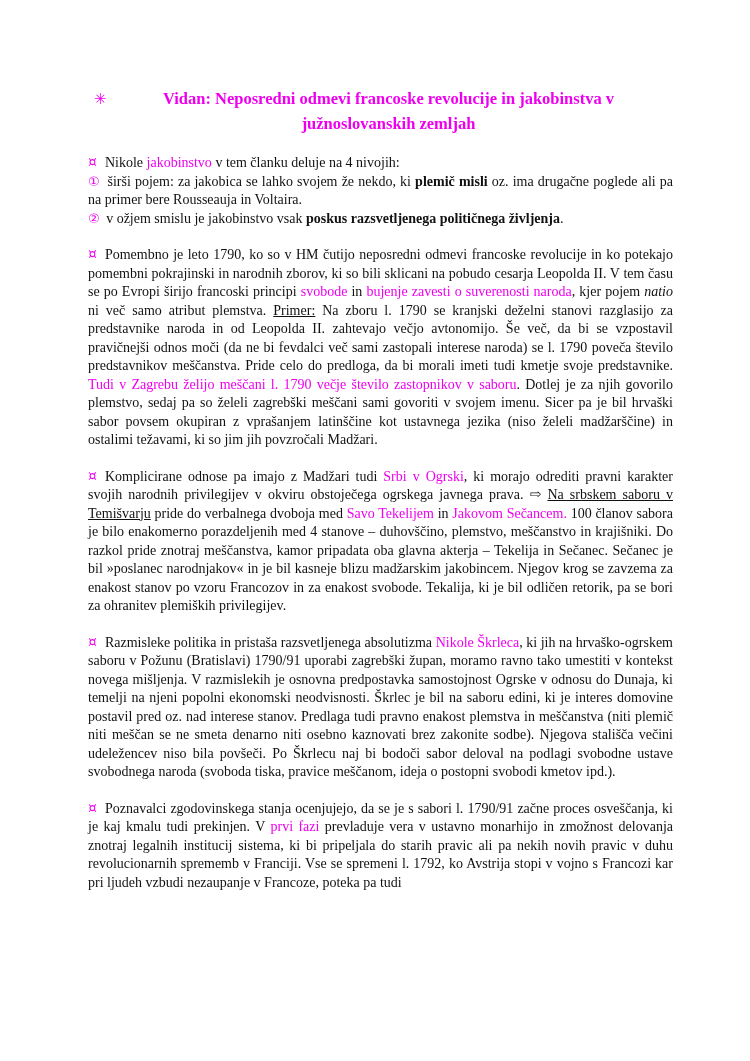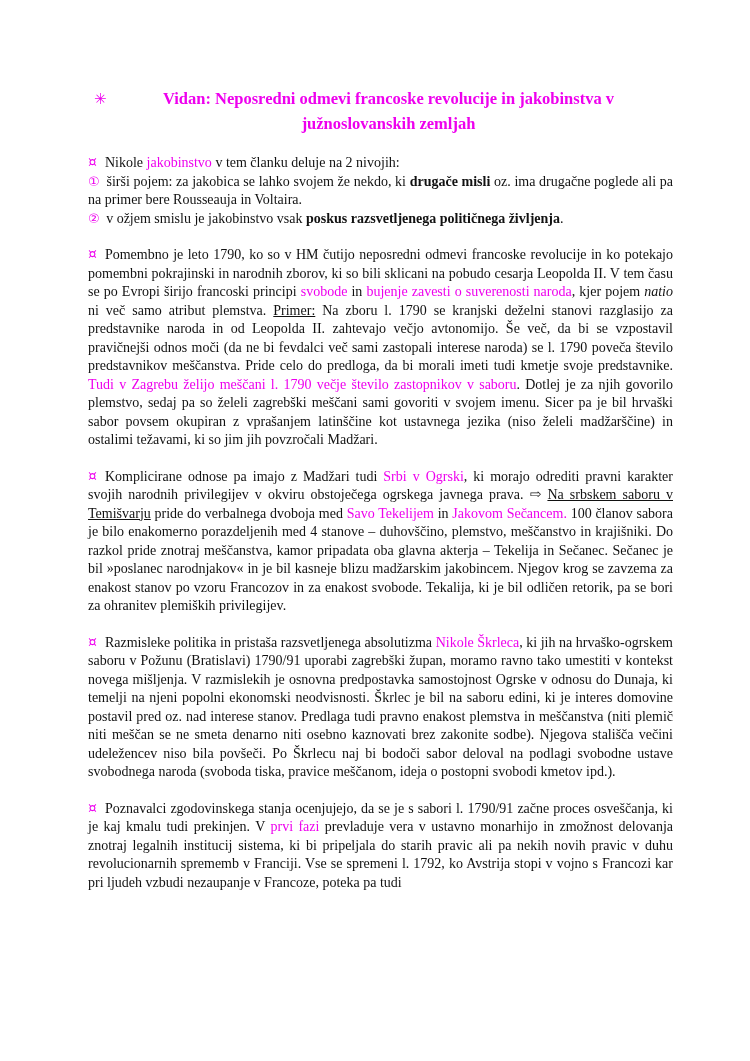--- a/index.html
+++ b/index.html
@@ -64,21 +64,21 @@
 </style>
 </head>
 <body>
 
 <div class="page">
   <div class="title-wrap">
     <span class="title-bullet">✳</span>
     <span>Vidan: Neposredni odmevi francoske revolucije in jakobinstva v južnoslovanskih zemljah</span>
   </div>
   <div id="doc-body">
-      <div class="para"><span class="bullet">¤</span><span>Nikole </span><span class="accent">jakobinstvo</span><span> v tem članku deluje na 2 nivojih:</span></div>
-      <div class="para cont"><span class="numbullet">①</span><span> širši pojem: za jakobica se lahko svojem že nekdo, ki </span><span class="bold">drugače misli</span><span> oz. ima drugačne poglede ali pa na primer bere Rousseauja in Voltaira.</span></div>
+      <div class="para"><span class="bullet">¤</span><span>Nikole </span><span class="accent">jakobinstvo</span><span> v tem članku deluje na 4 nivojih:</span></div>
+      <div class="para cont"><span class="numbullet">①</span><span> širši pojem: za jakobica se lahko svojem že nekdo, ki </span><span class="bold">plemič misli</span><span> oz. ima drugačne poglede ali pa na primer bere Rousseauja in Voltaira.</span></div>
       <div class="para cont"><span class="numbullet">②</span><span> v ožjem smislu je jakobinstvo vsak </span><span class="bold">poskus razsvetljenega političnega življenja</span><span>.</span></div>
       <div class="para"><span class="bullet">¤</span><span>Pomembno je leto 1790, ko so v HM čutijo neposredni odmevi francoske revolucije in ko potekajo pomembni pokrajinski in narodnih zborov, ki so bili sklicani na pobudo cesarja Leopolda II. V tem času se po Evropi širijo francoski principi </span><span class="accent">svobode</span><span> in </span><span class="accent">bujenje zavesti o suverenosti naroda</span><span>, kjer pojem </span><span class="italic">natio</span><span> ni več samo atribut plemstva. </span><span class="underline">Primer:</span><span> Na zboru l. 1790 se kranjski deželni stanovi razglasijo za predstavnike naroda in od Leopolda II. zahtevajo večjo avtonomijo. Še več, da bi se vzpostavil pravičnejši odnos moči (da ne bi fevdalci več sami zastopali interese naroda) se l. 1790 poveča število predstavnikov meščanstva. Pride celo do predloga, da bi morali imeti tudi kmetje svoje predstavnike. </span><span class="accent">Tudi v Zagrebu želijo meščani l. 1790 večje število zastopnikov v saboru</span><span>. Dotlej je za njih govorilo plemstvo, sedaj pa so želeli zagrebški meščani sami govoriti v svojem imenu. Sicer pa je bil hrvaški sabor povsem okupiran z vprašanjem latinščine kot ustavnega jezika (niso želeli madžarščine) in ostalimi težavami, ki so jim jih povzročali Madžari.</span></div>
       <div class="para"><span class="bullet">¤</span><span>Komplicirane odnose pa imajo z Madžari tudi </span><span class="accent">Srbi v Ogrski</span><span>, ki morajo odrediti pravni karakter svojih narodnih privilegijev v okviru obstoječega ogrskega javnega prava. ⇨ </span><span class="underline">Na srbskem saboru v Temišvarju</span><span> pride do verbalnega dvoboja med </span><span class="accent">Savo Tekelijem</span><span> in </span><span class="accent">Jakovom Sečancem.</span><span> 100 članov sabora je bilo enakomerno porazdeljenih med 4 stanove – duhovščino, plemstvo, meščanstvo in krajišniki. Do razkol pride znotraj meščanstva, kamor pripadata oba glavna akterja – Tekelija in Sečanec. Sečanec je bil »poslanec narodnjakov« in je bil kasneje blizu madžarskim jakobincem. Njegov krog se zavzema za enakost stanov po vzoru Francozov in za enakost svobode. Tekalija, ki je bil odličen retorik, pa se bori za ohranitev plemiških privilegijev.</span></div>
       <div class="para"><span class="bullet">¤</span><span>Razmisleke politika in pristaša razsvetljenega absolutizma </span><span class="accent">Nikole Škrleca</span><span>, ki jih na hrvaško-ogrskem saboru v Požunu (Bratislavi) 1790/91 uporabi zagrebški župan, moramo ravno tako umestiti v kontekst novega mišljenja. V razmislekih je osnovna predpostavka samostojnost Ogrske v odnosu do Dunaja, ki temelji na njeni popolni ekonomski neodvisnosti. Škrlec je bil na saboru edini, ki je interes domovine postavil pred oz. nad interese stanov. Predlaga tudi pravno enakost plemstva in meščanstva (niti plemič niti meščan se ne smeta denarno niti osebno kaznovati brez zakonite sodbe). Njegova stališča večini udeležencev niso bila povšeči. Po Škrlecu naj bi bodoči sabor deloval na podlagi svobodne ustave svobodnega naroda (svoboda tiska, pravice meščanom, ideja o postopni svobodi kmetov ipd.).</span></div>
       <div class="para"><span class="bullet">¤</span><span>Poznavalci zgodovinskega stanja ocenjujejo, da se je s sabori l. 1790/91 začne proces osveščanja, ki je kaj kmalu tudi prekinjen. V </span><span class="accent">prvi fazi</span><span> prevladuje vera v ustavno monarhijo in zmožnost delovanja znotraj legalnih institucij sistema, ki bi pripeljala do starih pravic ali pa nekih novih pravic v duhu revolucionarnih sprememb v Franciji. Vse se spremeni l. 1792, ko Avstrija stopi v vojno s Francozi kar pri ljudeh vzbudi nezaupanje v Francoze, poteka pa tudi</span></div>
     </div>
 </div>
 
 </body></html>

